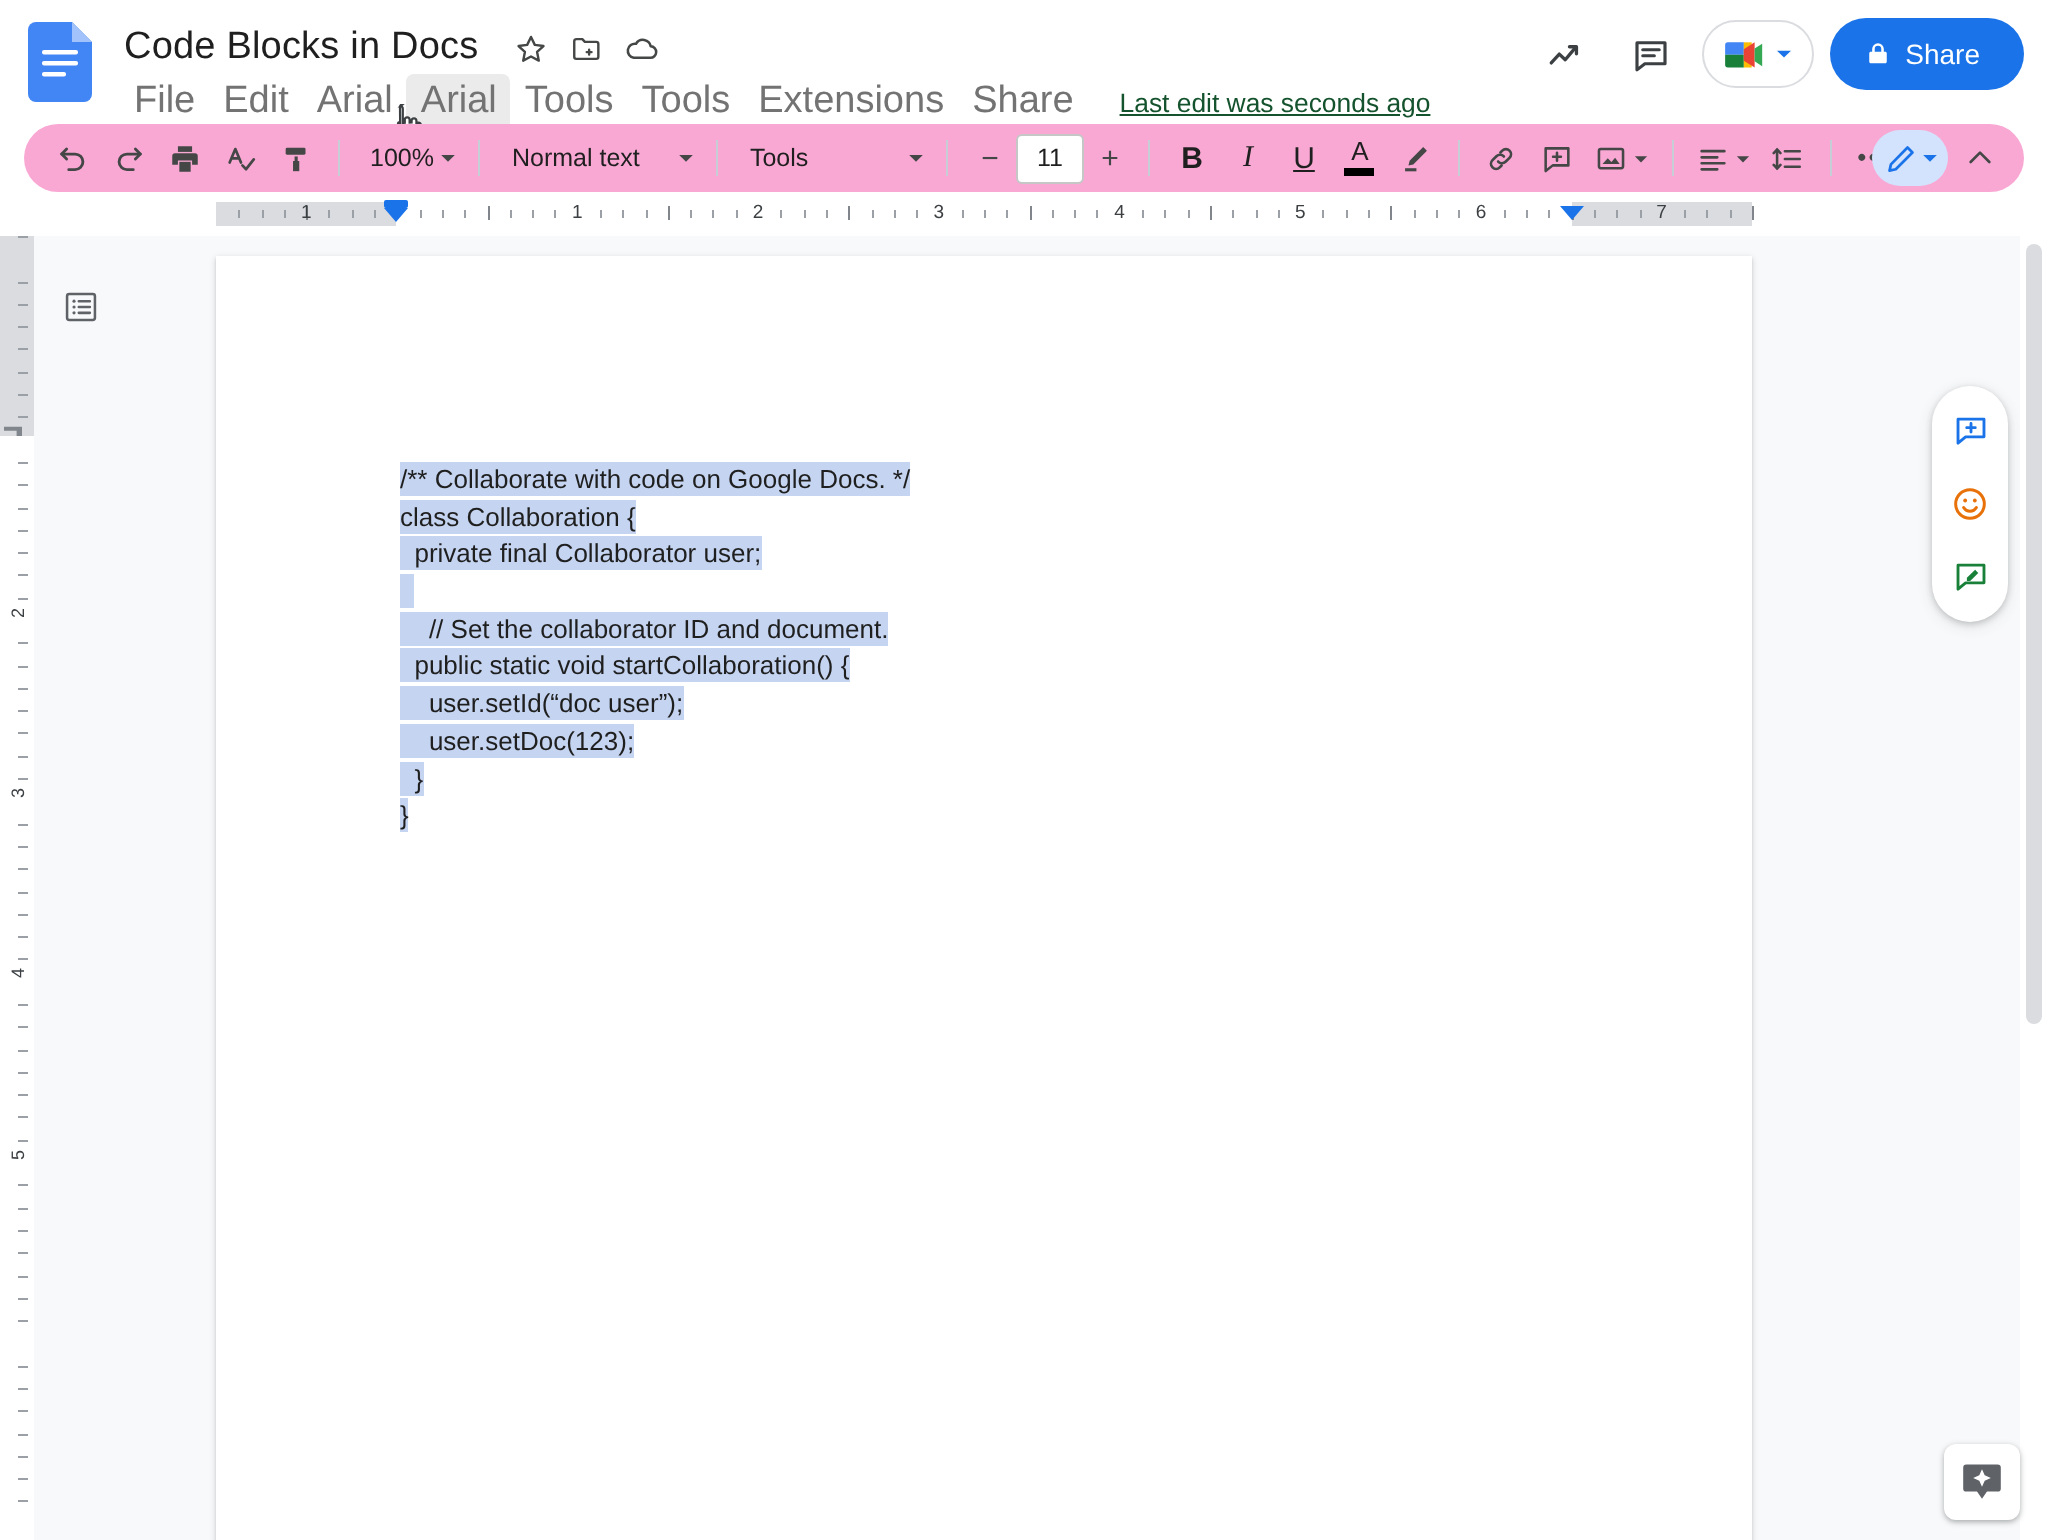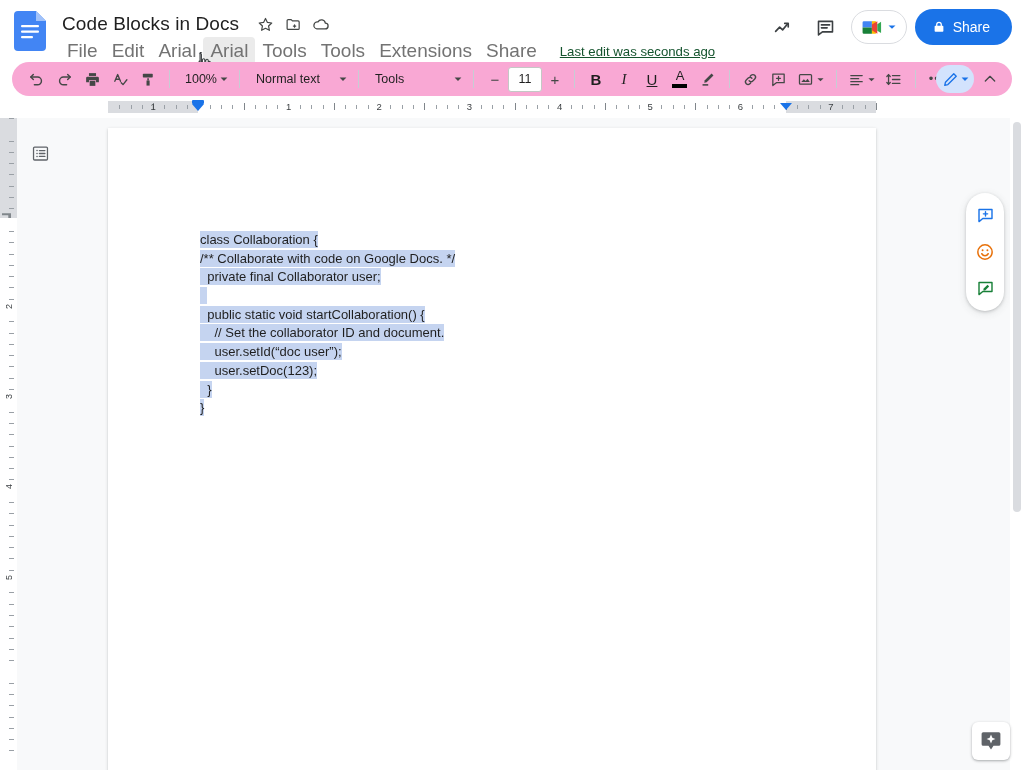--- a/index.html
+++ b/index.html
@@ -580,26 +580,26 @@
         <rect x="3.2" y="3.8" width="17.6" height="16.4" rx="1.4"></rect>
         <circle cx="7.6" cy="8.3" r="1" fill="#5f6368" stroke="none"></circle>
         <circle cx="7.6" cy="12" r="1" fill="#5f6368" stroke="none"></circle>
         <circle cx="7.6" cy="15.7" r="1" fill="#5f6368" stroke="none"></circle>
         <path d="M10.6 8.3h7M10.6 12h7M10.6 15.7h7" stroke-linecap="round"></path>
       </svg>
     </div>
 
     <div class="page">
       <div class="code-block" id="code-block">
+          <div class="code-line"><span class="sel">/** Collaborate with code on Google Docs. */</span></div>
           <div class="code-line"><span class="sel">class Collaboration {</span></div>
-          <div class="code-line"><span class="sel">/** Collaborate with code on Google Docs. */</span></div>
           <div class="code-line"><span class="sel">  private final Collaborator user;</span></div>
           <div class="code-line"><span class="sel">  </span></div>
+          <div class="code-line"><span class="sel">    // Set the collaborator ID and document.</span></div>
           <div class="code-line"><span class="sel">  public static void startCollaboration() {</span></div>
-          <div class="code-line"><span class="sel">    // Set the collaborator ID and document.</span></div>
           <div class="code-line"><span class="sel">    user.setId(“doc user”);</span></div>
           <div class="code-line"><span class="sel">    user.setDoc(123);</span></div>
           <div class="code-line"><span class="sel">  }</span></div>
           <div class="code-line"><span class="sel">}</span></div>
         </div>
 
       <div class="float-tools">
         <div class="ft-btn">
           <svg width="19" height="19" viewBox="0 0 24 24" fill="none" stroke="#1a73e8" stroke-width="1.8" stroke-linejoin="round">
             <path d="M3.8 4.5h16.4v11.2H8.6l-4.8 4z"></path>

